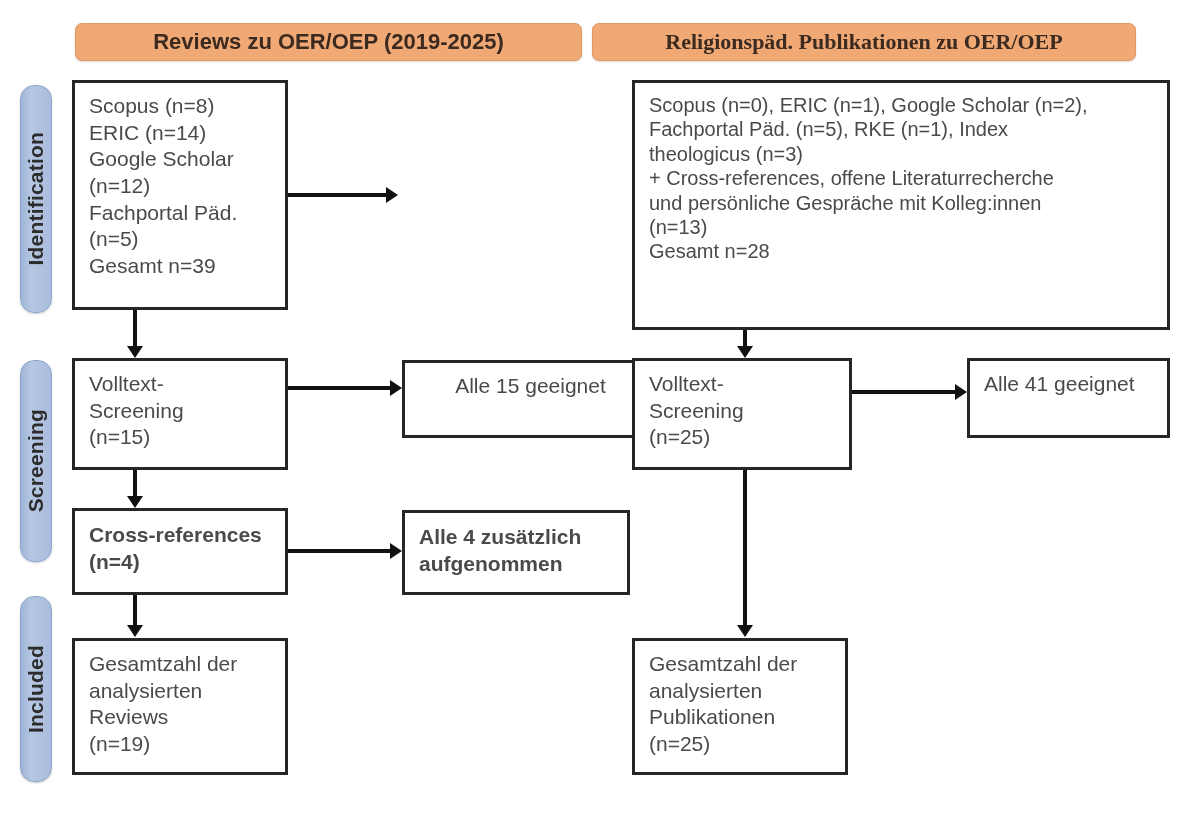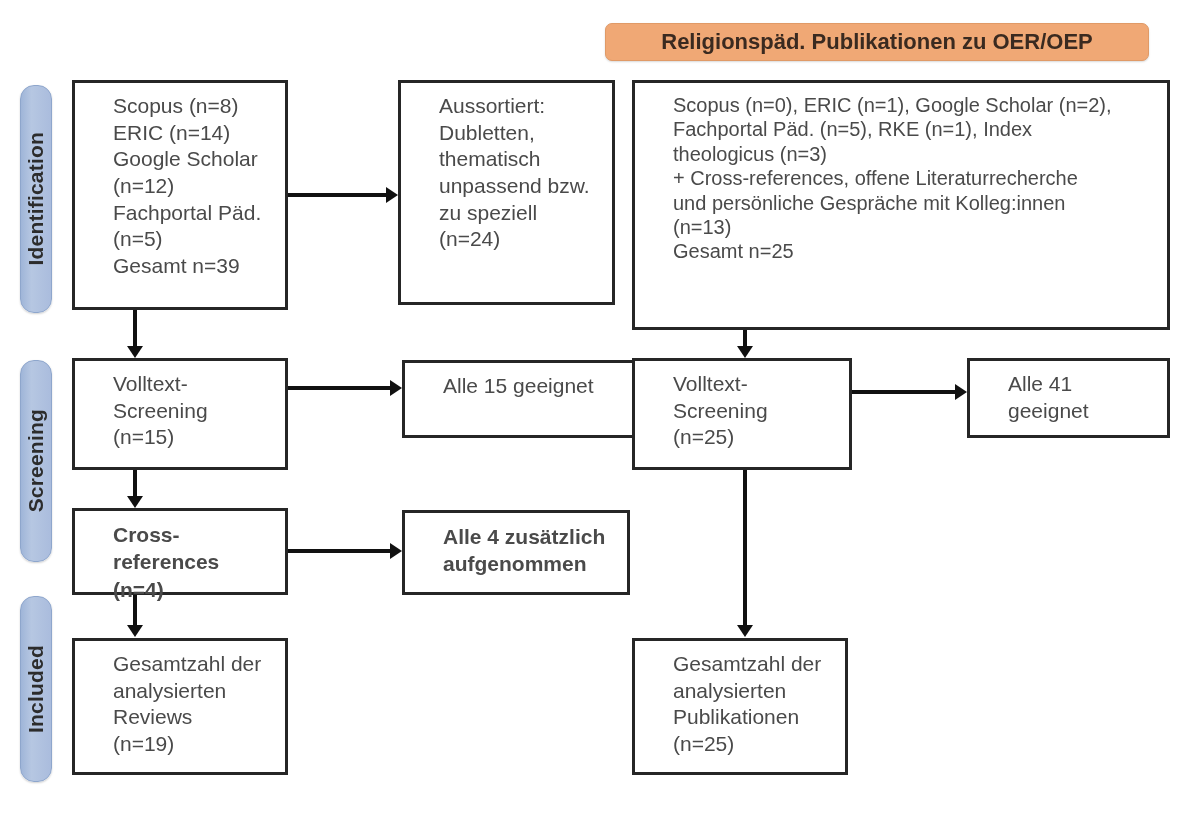--- a/index.html
+++ b/index.html
@@ -64,21 +64,20 @@
     border: 3px solid #262626;
     box-sizing: border-box;
     padding: 10px 12px 8px 14px;
   }
   .box .txt {
     font-size: 21px;
     line-height: 1.27;
     color: #4a4a4a;
     white-space: pre-line;
     display: block;
-    margin-left: 24px;
   }
   .box.compact .txt { line-height: 1.3; font-weight: bold; }
   .box.dense .txt { font-size: 20px; line-height: 1.22; }
 
   
   .conn-v {
     position: absolute;
     width: 4px;
     background: #111111;
   }
@@ -112,56 +111,51 @@
   <div class="stage-pill" style="left:20px; top:85px; width:30px; height:226px;">
     <span>Identification</span>
   </div>
   <div class="stage-pill" style="left:20px; top:360px; width:30px; height:200px;">
     <span>Screening</span>
   </div>
   <div class="stage-pill" style="left:20px; top:596px; width:30px; height:184px;">
     <span>Included</span>
   </div>
 
-  <div class="col-header" style="left:605px; top:23px; width:542px; height:36px;">
+  <div class="col-header" style="left:75px; top:23px; width:505px; height:36px;">
+    <span>Reviews zu OER/OEP (2019-2025)</span>
+  </div>
+  <div class="col-header" style="left:592px; top:23px; width:542px; height:36px;font-family:Liberation Serif, serif;">
     <span>Religionspäd. Publikationen zu OER/OEP</span>
   </div>
 
   <div class="box" style="left:72px; top:80px; width:216px; height:230px;">
     <span class="txt">Scopus (n=8)
 ERIC (n=14)
 Google Scholar
 (n=12)
 Fachportal Päd.
 (n=5)
 Gesamt n=39</span>
   </div>
 
-  <div class="box" style="left:398px; top:80px; width:217px; height:225px;">
-    <span class="txt">Aussortiert:
-Dubletten,
-thematisch
-unpassend bzw.
-zu speziell
-(n=24)</span>
-  </div>
 
   <div class="conn-h" style="left:288px; top:193px; width:98px;"></div>
   <div class="arrow-right" style="left:386px; top:187px;"></div>
 
   <div class="conn-v" style="left:133px; top:310px; height:36px;"></div>
   <div class="arrow-down" style="left:127px; top:346px;"></div>
 
   <div class="box" style="left:72px; top:358px; width:216px; height:112px;">
     <span class="txt">Volltext-
 Screening
 (n=15)</span>
   </div>
 
-  <div class="box" style="left:402px; top:360px; width:255px; height:78px;">
+  <div class="box" style="left:402px; top:360px; width:255px; height:78px;text-align:center;">
     <span class="txt">Alle 15 geeignet</span>
   </div>
 
   <div class="conn-h" style="left:288px; top:386px; width:102px;"></div>
   <div class="arrow-right" style="left:390px; top:380px;"></div>
 
   <div class="conn-v" style="left:133px; top:470px; height:26px;"></div>
   <div class="arrow-down" style="left:127px; top:496px;"></div>
 
   <div class="box compact" style="left:72px; top:508px; width:216px; height:87px;">
@@ -187,21 +181,21 @@
 (n=19)</span>
   </div>
 
   <div class="box dense" style="left:632px; top:80px; width:538px; height:250px;">
     <span class="txt">Scopus (n=0), ERIC (n=1), Google Scholar (n=2),
 Fachportal Päd. (n=5), RKE (n=1), Index
 theologicus (n=3)
 + Cross-references, offene Literaturrecherche
 und persönliche Gespräche mit Kolleg:innen
 (n=13)
-Gesamt n=25</span>
+Gesamt n=28</span>
   </div>
 
   <div class="conn-v" style="left:743px; top:330px; height:16px;"></div>
   <div class="arrow-down" style="left:737px; top:346px;"></div>
 
   <div class="box" style="left:632px; top:358px; width:220px; height:112px;">
     <span class="txt">Volltext-
 Screening
 (n=25)</span>
   </div>

